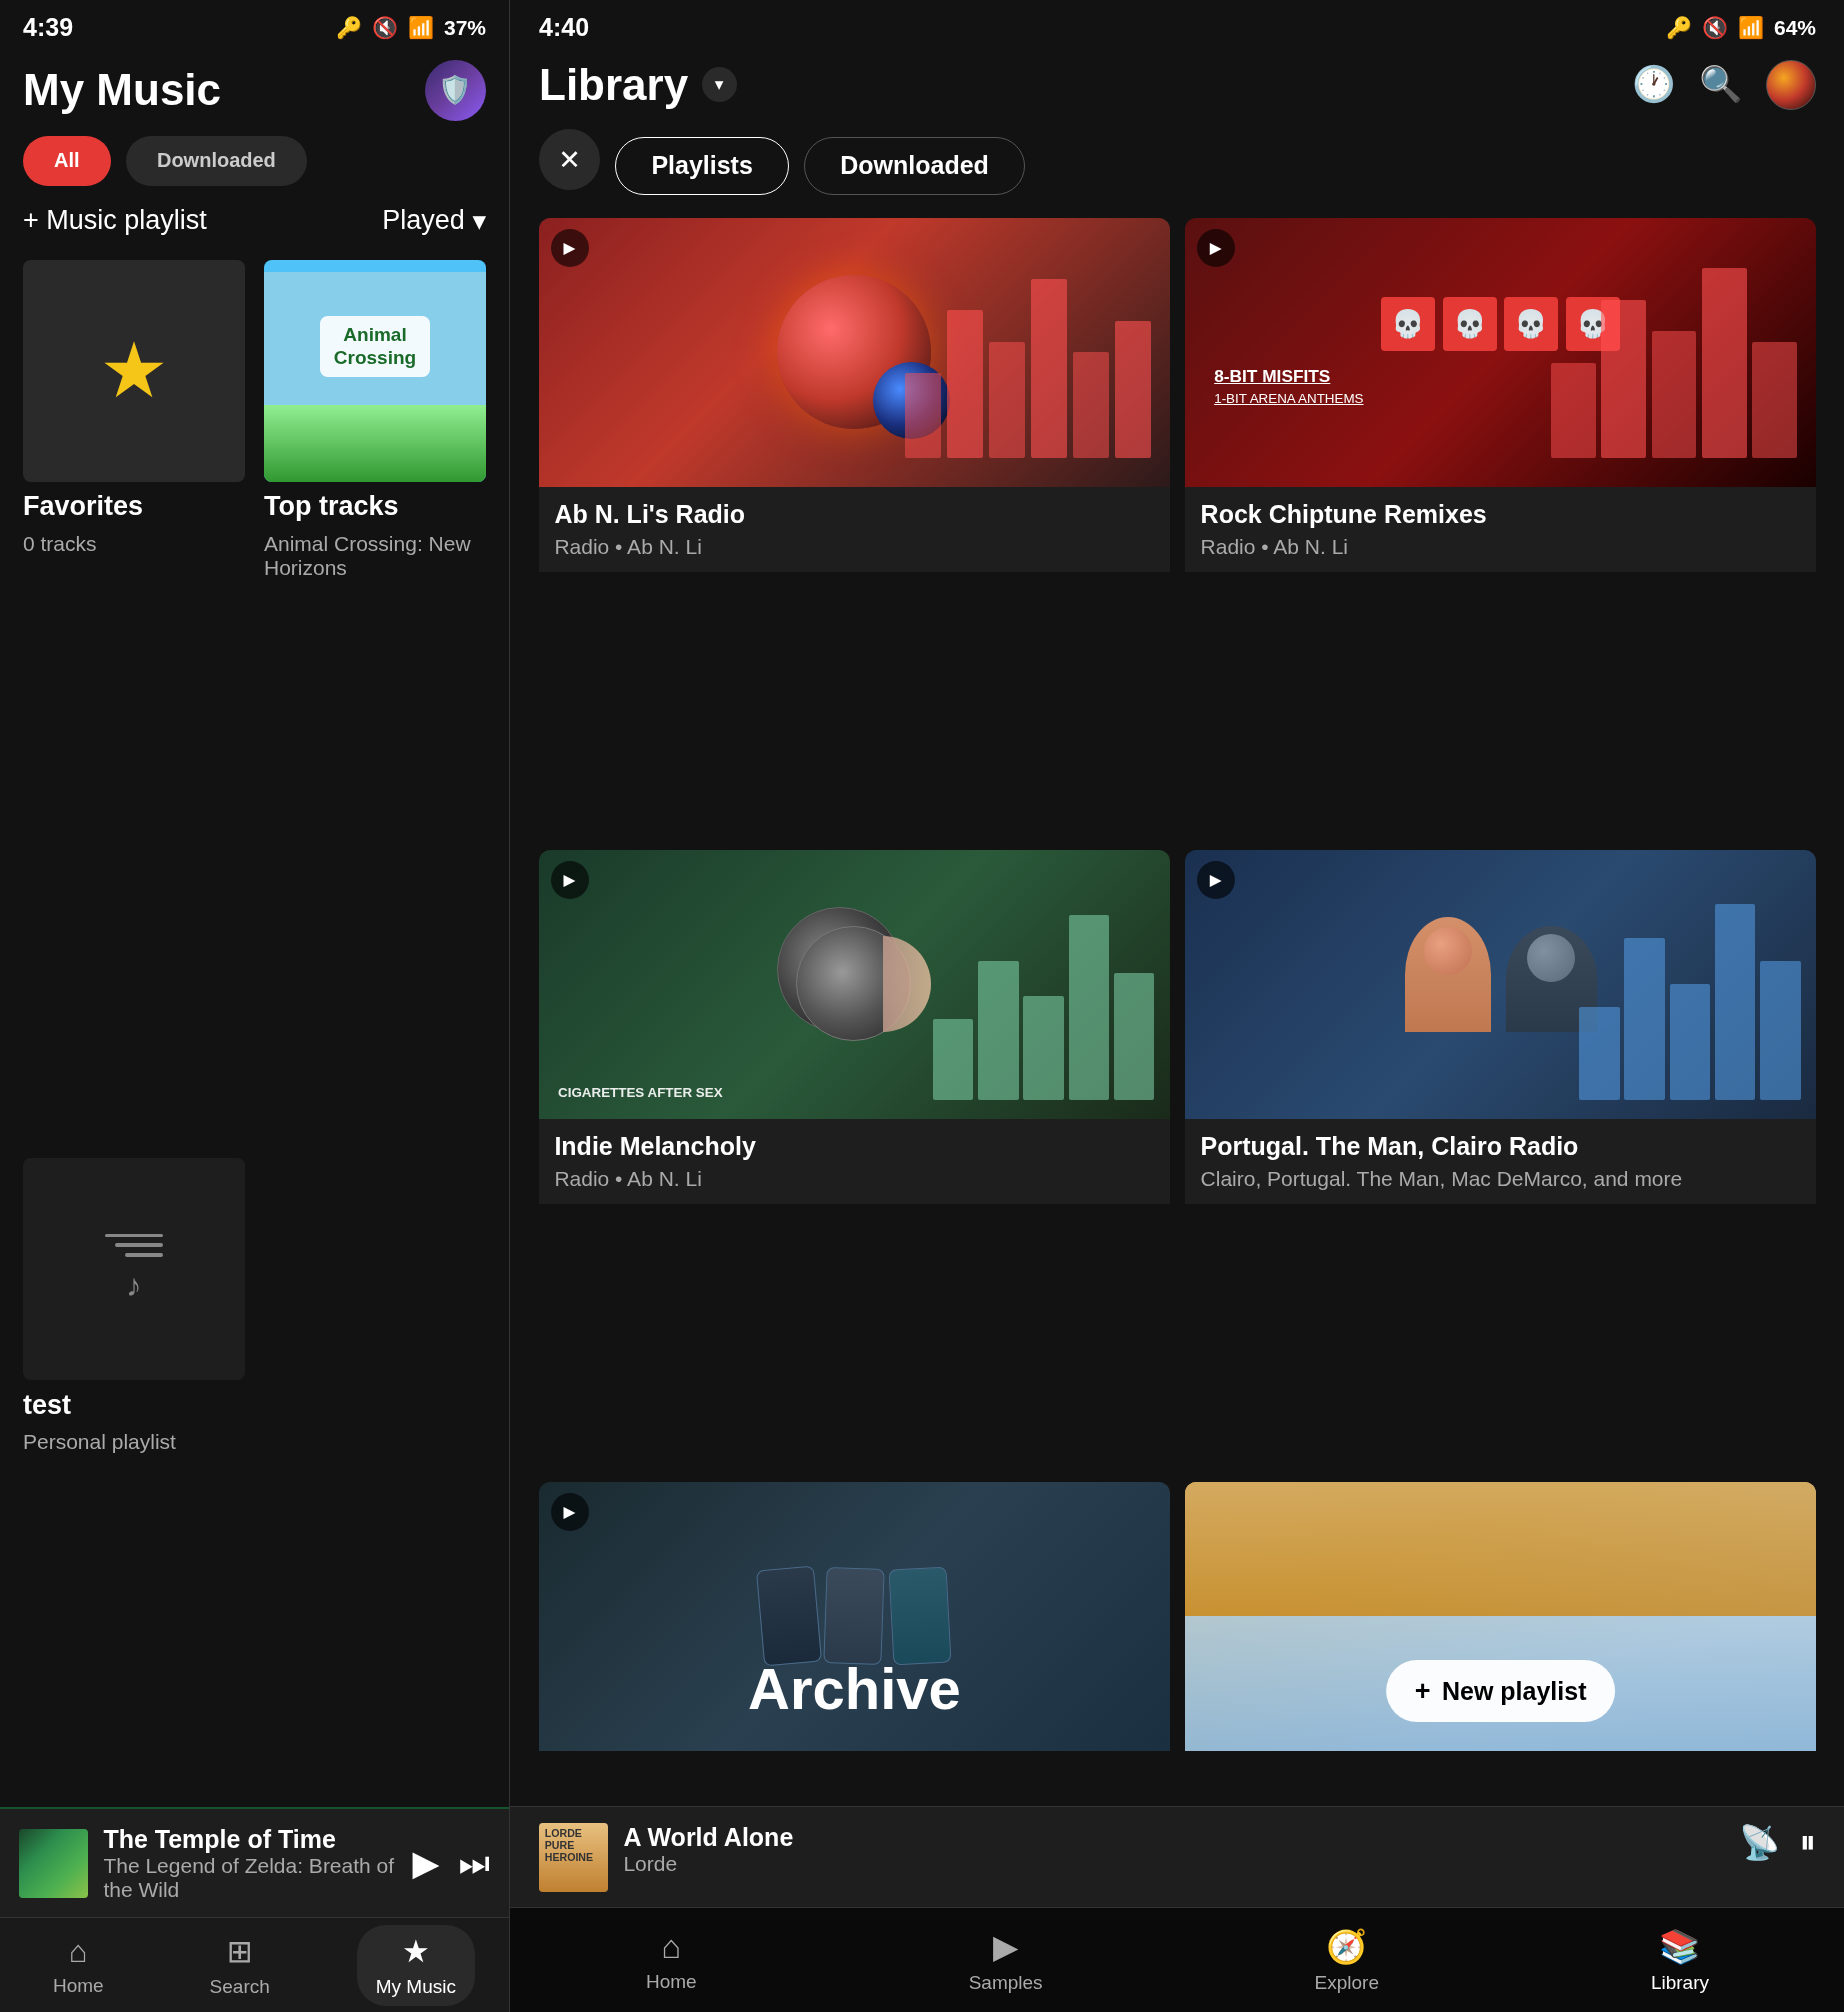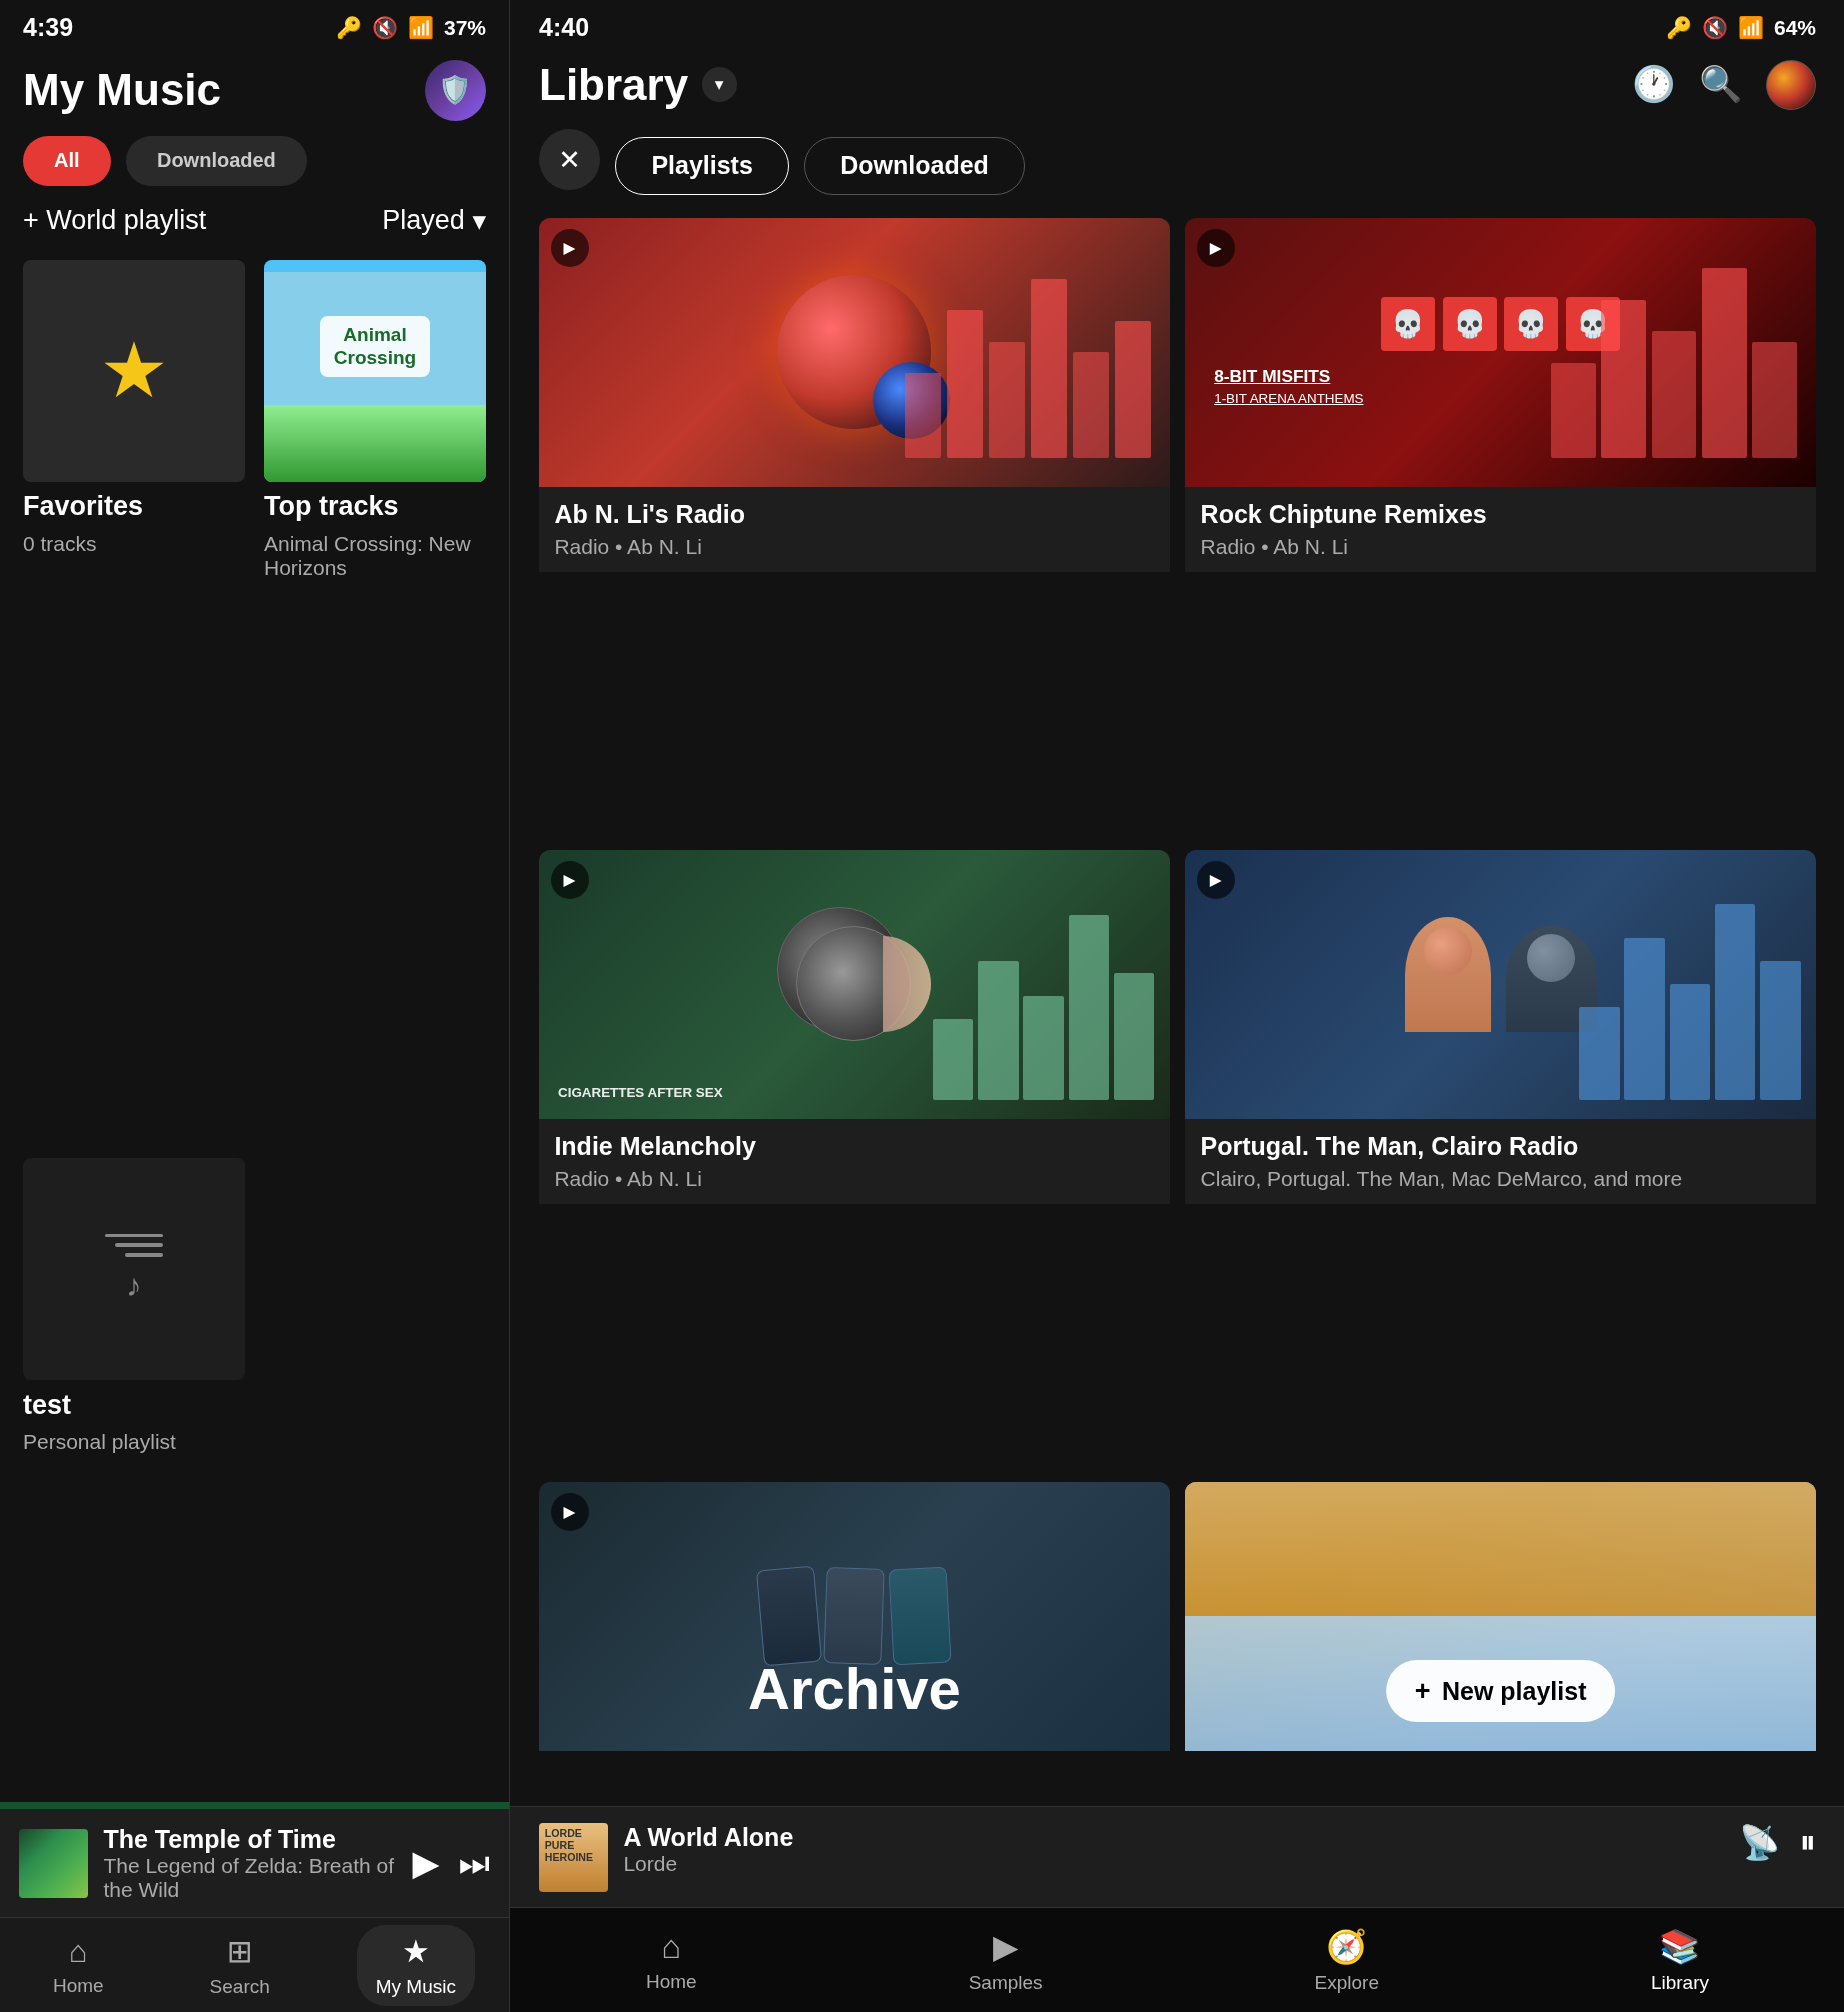--- a/index.html
+++ b/index.html
@@ -208,21 +208,21 @@
       color: #aaa;
       font-size: 21px;
     }
 
     .now-playing-bar {
       display: flex;
       align-items: center;
       background: #1e1e1e;
       padding: 15.4px 19px;
       gap: 15.4px;
-      border-top: 7px solid #14532d;
+      border-top: 2px solid #14532d;
       position: absolute;
       bottom: 96px;
       left: 0;
       right: 0;
     }
 
     .np-thumb {
       width: 69px;
       height: 69px;
       border-radius: 3.8px;
@@ -769,21 +769,21 @@
     <h1 class="header-title">My Music</h1>
     <div class="avatar">🛡️</div>
   </div>
 
   <div class="filter-row">
     <button class="filter-btn active">All</button>
     <button class="filter-btn inactive">Downloaded</button>
   </div>
 
   <div class="create-row">
-    <div class="create-playlist">+ World playlist</div>
+    <div class="create-playlist">+ Music playlist</div>
     <div class="played-sort">
       <span>Played</span>
       <span>▾</span>
     </div>
   </div>
 
   <div class="playlist-grid">
 
     <div class="playlist-item">
       <div class="playlist-thumb favorites">

